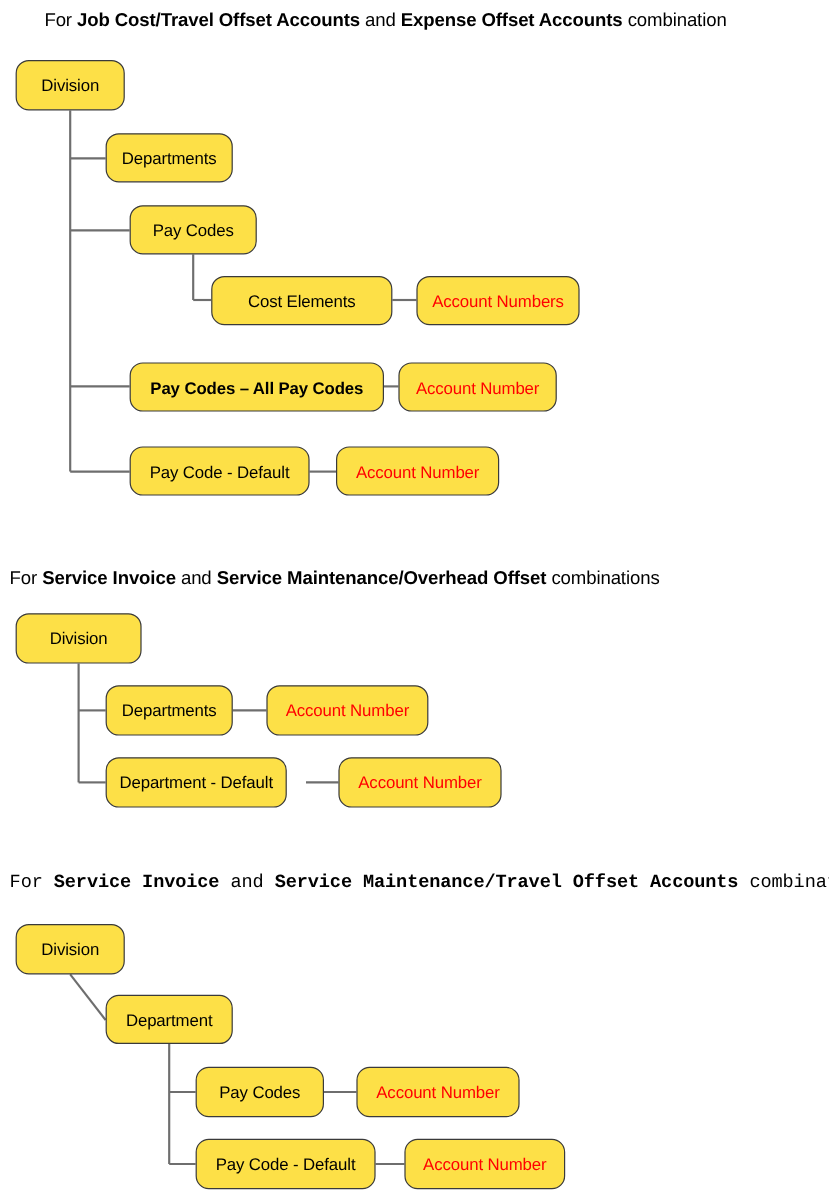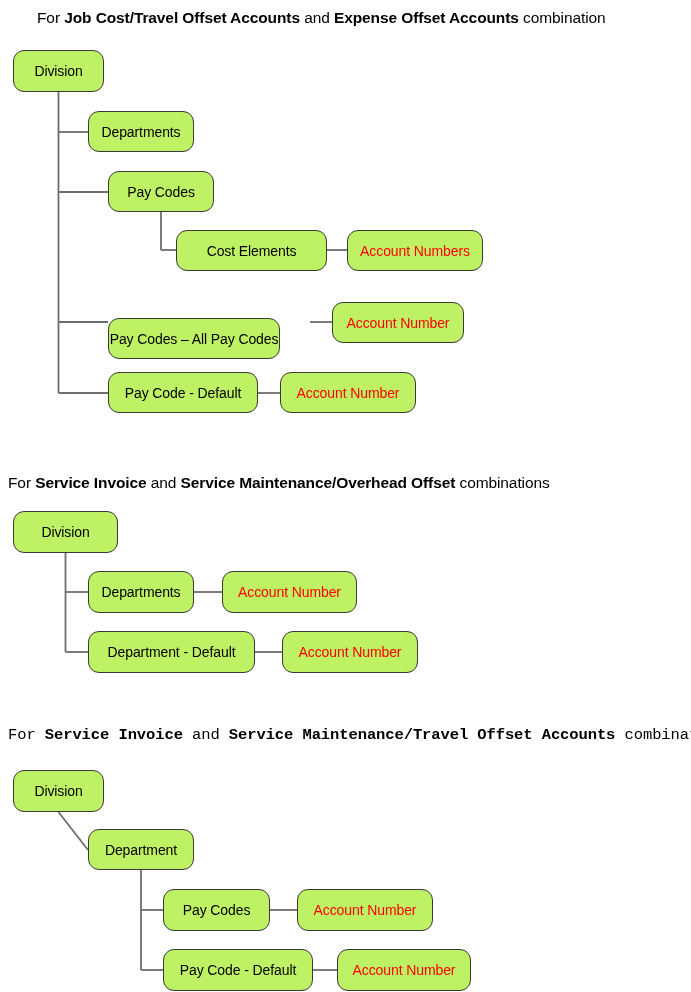--- a/index.html
+++ b/index.html
@@ -36,21 +36,21 @@
     letter-spacing:-0.1px;
     white-space:nowrap;
     color:var(--ink);
   }
   .title b{font-weight:bold;}
   .node{
     position:absolute;
     box-sizing:border-box;
     border:1.6px solid var(--border);
     border-radius:11px;
-    background:#bef264;
+    background:#fde047;
     display:flex;
     align-items:center;
     justify-content:center;
     font-size:14px;
     letter-spacing:-0.1px;
     white-space:nowrap;
     color:var(--ink);
   }
   .node.red{color:var(--red);}
 </style>
@@ -86,31 +86,31 @@
     <line x1="313" y1="970" x2="337" y2="970"></line>
   </svg>
 
   <div class="title" style="left:8px;top:8px;margin-left:29px;"><span>For </span><b>Job Cost/Travel Offset Accounts</b><span> and </span><b>Expense Offset Accounts</b><span> combination</span></div>
 
   <div class="node" style="left:13px;top:50px;width:91px;height:42px;">Division</div>
   <div class="node" style="left:88px;top:111px;width:106px;height:41px;">Departments</div>
   <div class="node" style="left:108px;top:171px;width:106px;height:41px;">Pay Codes</div>
   <div class="node" style="left:176px;top:230px;width:151px;height:41px;">Cost Elements</div>
   <div class="node red" style="left:347px;top:230px;width:136px;height:41px;">Account Numbers</div>
-  <div class="node" style="left:108px;top:318px;width:172px;height:41px;">Pay Codes – All Pay Codes</div>
+  <div class="node" style="left:108px;top:302px;width:212px;height:41px;font-weight:bold;">Pay Codes – All Pay Codes</div>
   <div class="node red" style="left:332px;top:302px;width:132px;height:41px;">Account Number</div>
   <div class="node" style="left:108px;top:372px;width:150px;height:41px;">Pay Code - Default</div>
   <div class="node red" style="left:280px;top:372px;width:136px;height:41px;">Account Number</div>
 
   <div class="title" style="left:8px;top:473px;"><span>For </span><b>Service Invoice</b><span> and </span><b>Service Maintenance/Overhead Offset</b><span> combinations</span></div>
 
   <div class="node" style="left:13px;top:511px;width:105px;height:42px;">Division</div>
   <div class="node" style="left:88px;top:571px;width:106px;height:42px;">Departments</div>
   <div class="node red" style="left:222px;top:571px;width:135px;height:42px;">Account Number</div>
-  <div class="node" style="left:88px;top:631px;width:167px;height:42px;">Department - Default</div>
+  <div class="node" style="left:88px;top:631px;width:151px;height:42px;">Department - Default</div>
   <div class="node red" style="left:282px;top:631px;width:136px;height:42px;">Account Number</div>
 
   <div class="title" style="left:8px;top:725px;font-family:Liberation Mono, monospace;"><span>For </span><b>Service Invoice</b><span> and </span><b>Service Maintenance/Travel Offset Accounts</b><span> combination</span></div>
 
   <div class="node" style="left:13px;top:770px;width:91px;height:42px;">Division</div>
   <div class="node" style="left:88px;top:829px;width:106px;height:41px;">Department</div>
   <div class="node" style="left:163px;top:889px;width:107px;height:42px;">Pay Codes</div>
   <div class="node red" style="left:297px;top:889px;width:136px;height:42px;">Account Number</div>
   <div class="node" style="left:163px;top:949px;width:150px;height:42px;">Pay Code - Default</div>
   <div class="node red" style="left:337px;top:949px;width:134px;height:42px;">Account Number</div>

